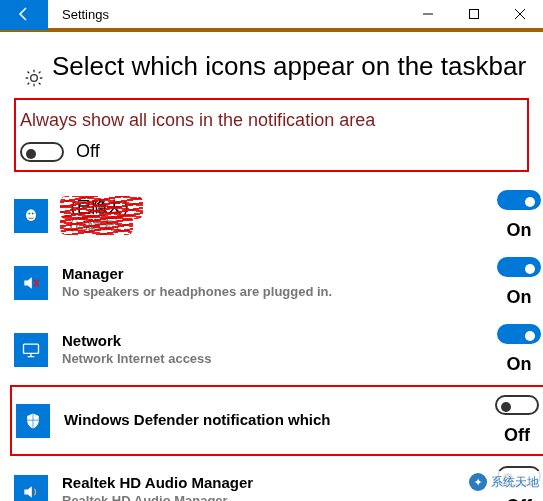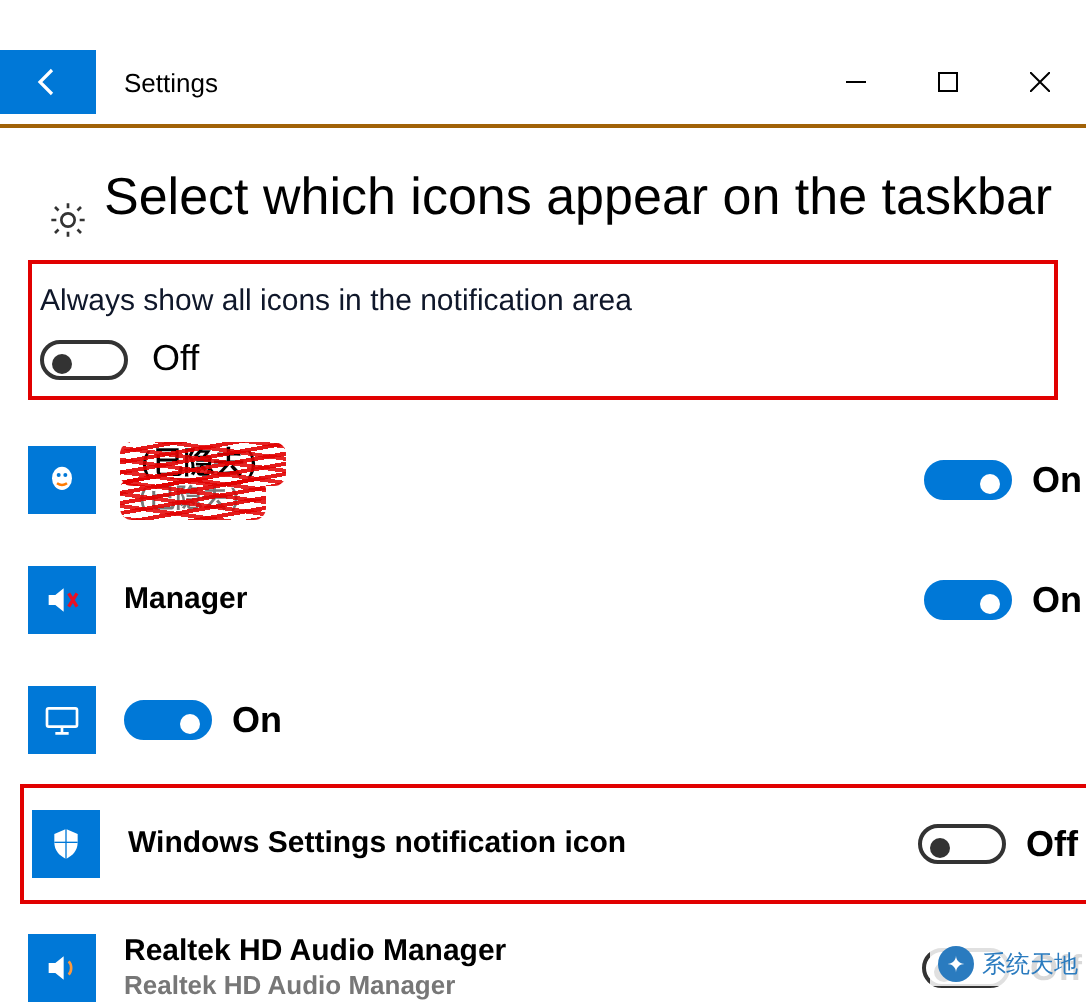--- a/index.html
+++ b/index.html
@@ -8,25 +8,24 @@
     font-size: 14px;
     color: #000;
     background: #fff;
     width: 543px;
     height: 501px;
     overflow: hidden;
     position: relative;
   }
   
   .titlebar {
-    height: 44px;
-    display: flex;
-    align-items: center;
-    border-bottom: 2px solid #a16207;
-    margin-top: 20px;
+    height: 32px;
+    display: flex;
+    align-items: center;
+    border-bottom: 4px solid #a16207;
   }
   .back-btn {
     width: 48px; height: 32px;
     background: #0078d7;
     display: flex; align-items: center; justify-content: center;
     color: #fff;
   }
   .title-text {
     padding-left: 14px;
     font-size: 13px;
@@ -63,22 +62,22 @@
   }
   
   .redbox {
     border: 2px solid #e10000;
   }
   .master-section {
     margin: 2px 14px 6px 14px;
     padding: 10px 4px 8px 4px;
   }
   .master-label {
-    font-size: 15px;
-    color: #0f172a;
+    font-size: 18px;
+    color: #7f1d1d;
     margin-bottom: 10px;
   }
   
   .toggle-row {
     display: flex;
     align-items: center;
     gap: 12px;
   }
   .toggle {
     width: 44px; height: 20px;
@@ -143,20 +142,21 @@
   .item-sub {
     font-size: 13px;
     color: #777;
     line-height: 1.25;
   }
   .item-toggle-wrap {
     display: flex;
     align-items: center;
     gap: 10px;
     flex-shrink: 0;
+    flex-direction: column;
   }
   
   .defender-box {
     border: 2px solid #e10000;
     padding: 4px 4px;
     margin: 2px -4px;
   }
   
   .watermark {
     position: absolute;
@@ -267,55 +267,60 @@
 
   <div class="item">
     <div class="item-icon">
       <svg width="20" height="20" viewBox="0 0 24 24">
           <path d="M4 9v6h4l5 4V5L8 9H4z" fill="#fff"></path>
           <path d="M16 8l5 8M21 8l-5 8" stroke="#e81123" stroke-width="2"></path>
         </svg>
     </div>
     <div class="item-text">
       <div class="item-title">Manager</div>
+      <div class="item-sub">No speakers or headphones are plugged in.</div>
     </div>
     <div class="item-toggle-wrap">
       <div class="toggle on">
           <div class="knob"></div>
         </div>
       <span class="toggle-state">On</span>
     </div>
   </div>
 
   <div class="item">
     <div class="item-icon">
       <svg width="20" height="20" viewBox="0 0 24 24">
           <rect x="3" y="5" width="18" height="11" rx="1" fill="none" stroke="#fff" stroke-width="1.6"></rect>
           <path d="M8 20h8M12 16v4" stroke="#fff" stroke-width="1.6"></path>
         </svg>
+    </div>
+    <div class="item-text">
+      <div class="item-title">Network</div>
+      <div class="item-sub">Network Internet access</div>
     </div>
     <div class="item-toggle-wrap">
       <div class="toggle on">
           <div class="knob"></div>
         </div>
       <span class="toggle-state">On</span>
     </div>
   </div>
 
   <div class="defender-box">
     <div class="item" style="padding:4px 0;min-height:48px">
       <div class="item-icon">
         <svg width="20" height="20" viewBox="0 0 24 24">
             <path d="M12 3l7 3v5c0 5-3 8-7 10-4-2-7-5-7-10V6l7-3z" fill="#fff"></path>
             <path d="M12 3v18" stroke="#0078d7" stroke-width="0.8"></path>
             <path d="M5 11h14" stroke="#0078d7" stroke-width="0.8"></path>
           </svg>
       </div>
       <div class="item-text">
-        <div class="item-title">Windows Settings notification icon</div>
+        <div class="item-title">Windows Defender notification which</div>
       </div>
       <div class="item-toggle-wrap">
         <div class="toggle off">
             <div class="knob"></div>
           </div>
         <span class="toggle-state">Off</span>
       </div>
     </div>
   </div>
 

